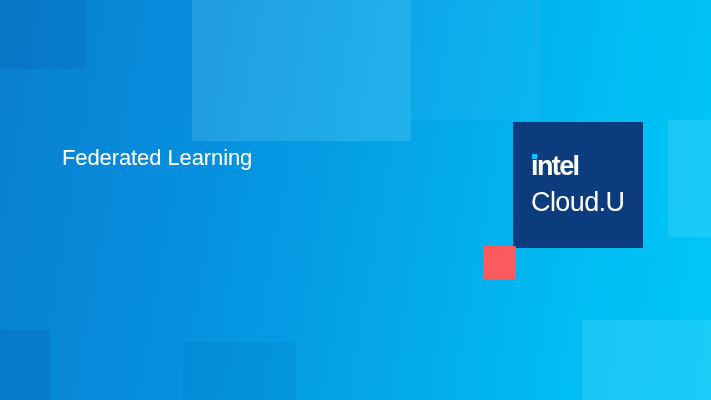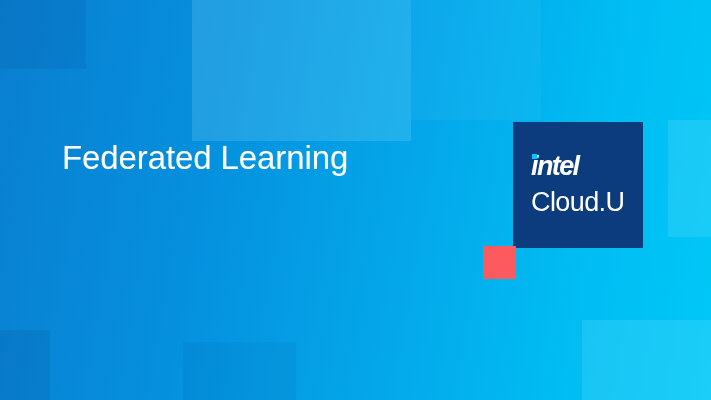--- a/index.html
+++ b/index.html
@@ -50,21 +50,21 @@
     left: 411px; top: 0; width: 130px; height: 120px;
     background: rgba(190, 245, 255, 0.05);
   }
 
   
   #headline {
     position: absolute;
     left: 62px;
     top: 138px;
     color: #ffffff;
-    font-size: 33px;
+    font-size: 22px;
     font-weight: 300;
     letter-spacing: -0.1px;
     line-height: 40px;
     white-space: nowrap;
     text-shadow: 0 0 1px rgba(255,255,255,0.20);
   }
 
   
   #logo-box {
     position: absolute;
@@ -87,21 +87,20 @@
   }
   #intel-wordmark {
     position: relative;
     color: #ffffff;
     font-size: 27px;
     font-weight: 700;
     letter-spacing: -1.6px;
     line-height: 28px;
     margin-bottom: 7px;
     display: inline-block;
-    font-style: italic;
   }
   
   #intel-idot {
     position: absolute;
     left: 1px;
     top: 2px;
     width: 5px;
     height: 5px;
     background: #00c7fd;
   }

